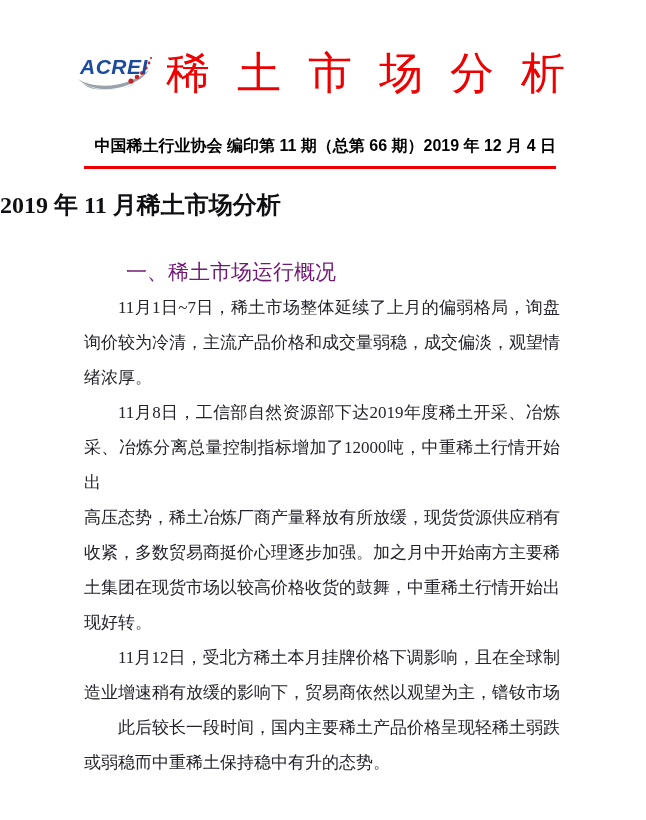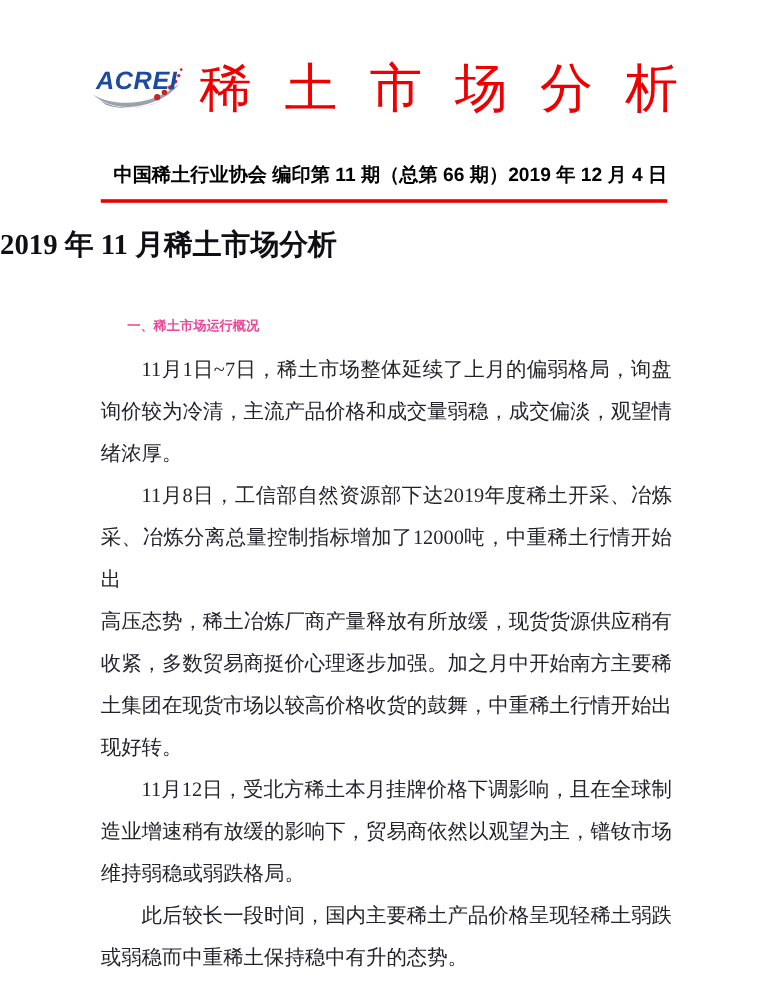--- a/index.html
+++ b/index.html
@@ -54,25 +54,25 @@
     margin: 21px 0 0 0;
     font-family: "Liberation Serif", serif;
     font-weight: bold;
     font-size: 24px;
     line-height: 30px;
     color: #101014;
   }
   .section-heading {
     margin: 40px 86px 0 84px;
     font-family: "Liberation Sans", sans-serif;
-    font-weight: bold;
-    font-size: 11px;
+    font-weight: normal;
+    font-size: 21px;
     line-height: 24px;
     text-indent: 2em;
-    color: #ec4899;
+    color: #701a75;
   }
   .article-body {
     margin: 6px 86px 0 84px;
     font-family: "Liberation Serif", serif;
     font-size: 17px;
     line-height: 35px;
     color: #23232b;
   }
   .para-line {
     text-align: justify;
@@ -126,18 +126,17 @@
       <div class="para-line">询价较为冷清，主流产品价格和成交量弱稳，成交偏淡，观望情</div>
       <div class="para-line last">绪浓厚。</div>
       <div class="para-line first">11月8日，工信部自然资源部下达2019年度稀土开采、冶炼</div>
       <div class="para-line">采、冶炼分离总量控制指标增加了12000吨，中重稀土行情开始出</div>
       <div class="para-line">高压态势，稀土冶炼厂商产量释放有所放缓，现货货源供应稍有</div>
       <div class="para-line">收紧，多数贸易商挺价心理逐步加强。加之月中开始南方主要稀</div>
       <div class="para-line">土集团在现货市场以较高价格收货的鼓舞，中重稀土行情开始出</div>
       <div class="para-line last">现好转。</div>
       <div class="para-line first">11月12日，受北方稀土本月挂牌价格下调影响，且在全球制</div>
       <div class="para-line">造业增速稍有放缓的影响下，贸易商依然以观望为主，镨钕市场</div>
-      <div class="para-line last">维持弱稳或弱跌格局。</div>
       <div class="para-line first">此后较长一段时间，国内主要稀土产品价格呈现轻稀土弱跌</div>
       <div class="para-line last">或弱稳而中重稀土保持稳中有升的态势。</div>
     </div>
 
 </div>
 
 </body></html>

